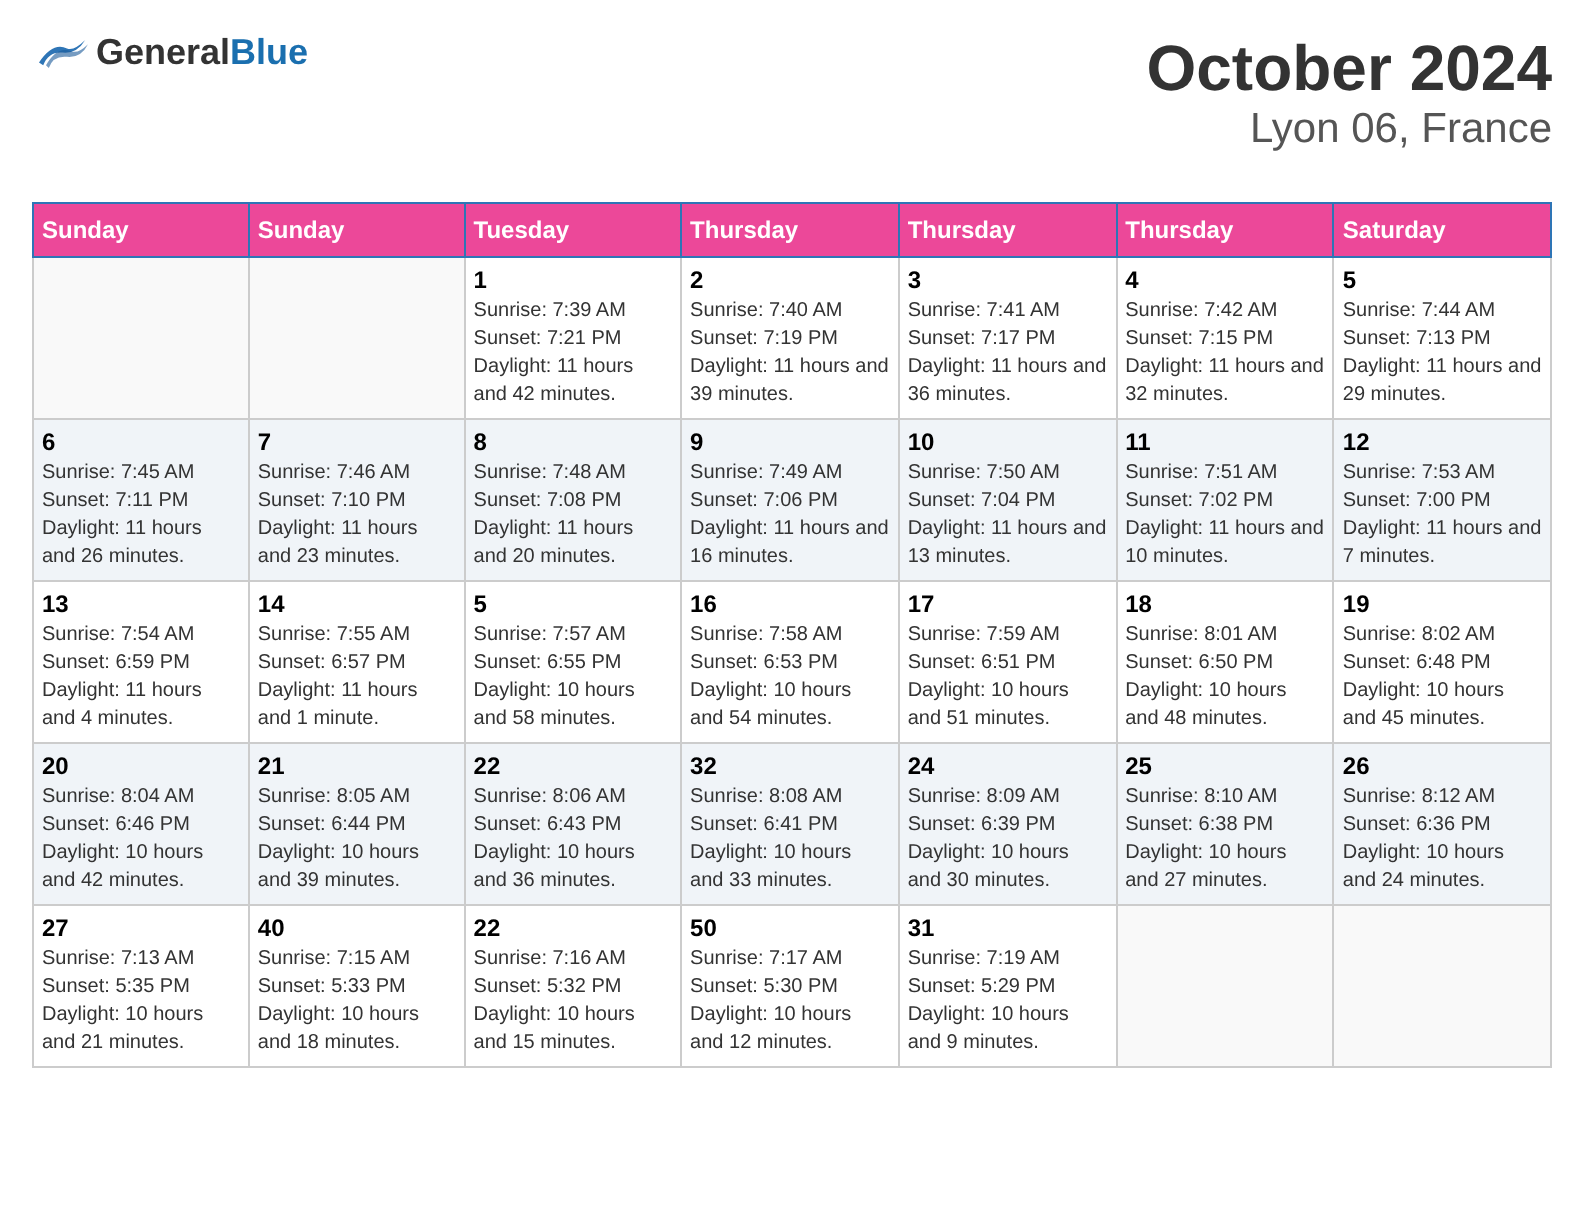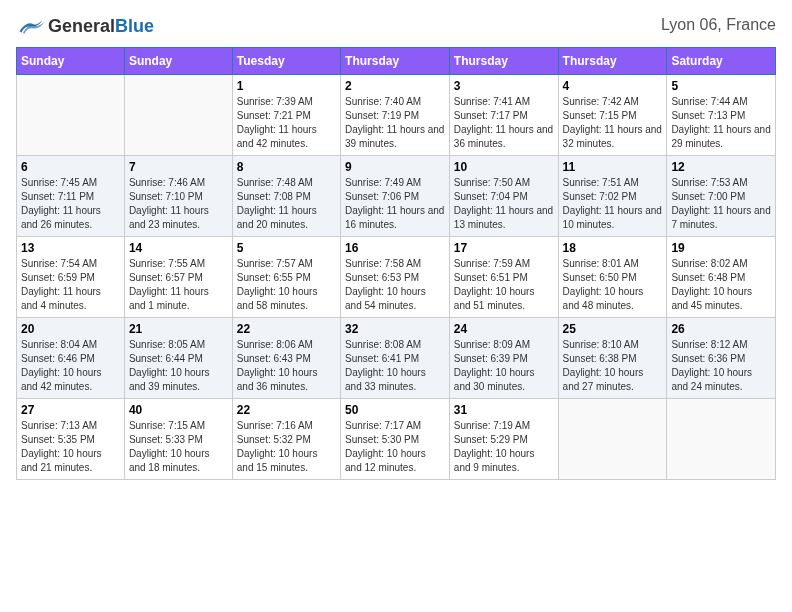--- a/index.html
+++ b/index.html
@@ -7,21 +7,21 @@
       font-family: Arial, sans-serif;
       background: #fff;
       width: 792px;
       min-height: 612px;
       padding: 16px;
     }
     .header {
       display: flex;
       justify-content: space-between;
       align-items: flex-start;
-      margin-bottom: 10px;
+      margin-bottom: 24px;
     }
     .logo {
       display: flex;
       align-items: center;
       gap: 4px;
     }
     .logo-text-general {
       font-size: 18px;
       font-weight: bold;
       color: #333;
@@ -37,30 +37,30 @@
     }
     .title-block {
       text-align: right;
     }
     .month-title {
       font-size: 32px;
       font-weight: bold;
       color: #333;
     }
     .location-title {
-      font-size: 16px;
+      font-size: 21px;
       color: #555;
     }
     table {
       width: 100%;
       border-collapse: collapse;
       font-size: 11px;
     }
     thead tr th {
-      background-color: #8b5cf6;
+      background-color: #ec4899;
       color: #fff;
       padding: 6px 4px;
       text-align: left;
       font-size: 12px;
       font-weight: bold;
       border: 1px solid #2e75b6;
     }
     tbody tr {
       vertical-align: top;
     }
@@ -99,20 +99,21 @@
   <div class="logo">
     <svg class="logo-bird" viewBox="0 0 40 28" xmlns="http://www.w3.org/2000/svg">
       <path d="M5 20 Q15 5 25 10 Q30 12 38 4 Q32 14 22 13 Q12 12 8 22 Z" fill="#2e75b6"></path>
       <path d="M10 22 Q18 8 28 12 Q33 14 40 7 Q35 17 25 16 Q15 15 12 24 Z" fill="#1a5a9a" opacity="0.6"></path>
     </svg>
     <div>
       <span class="logo-text-general">General</span><span class="logo-text-blue">Blue</span>
     </div>
   </div>
   <div class="title-block">
+    <div class="month-title">October 2024</div>
     <div class="location-title">Lyon 06, France</div>
   </div>
 </div>
 
 <table>
   <thead>
     <tr>
     <th>Sunday</th>
         <th>Sunday</th>
         <th>Tuesday</th>

